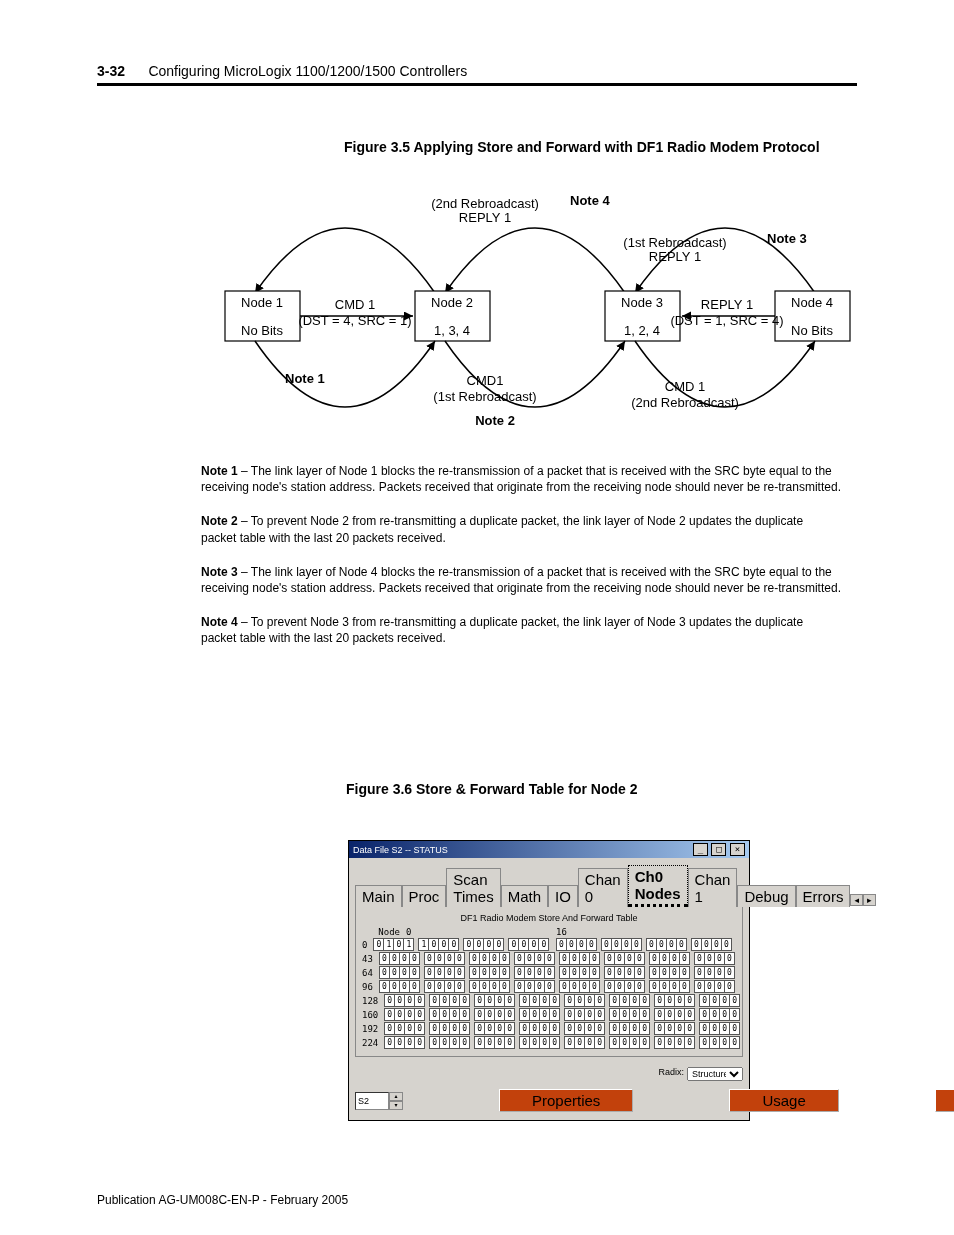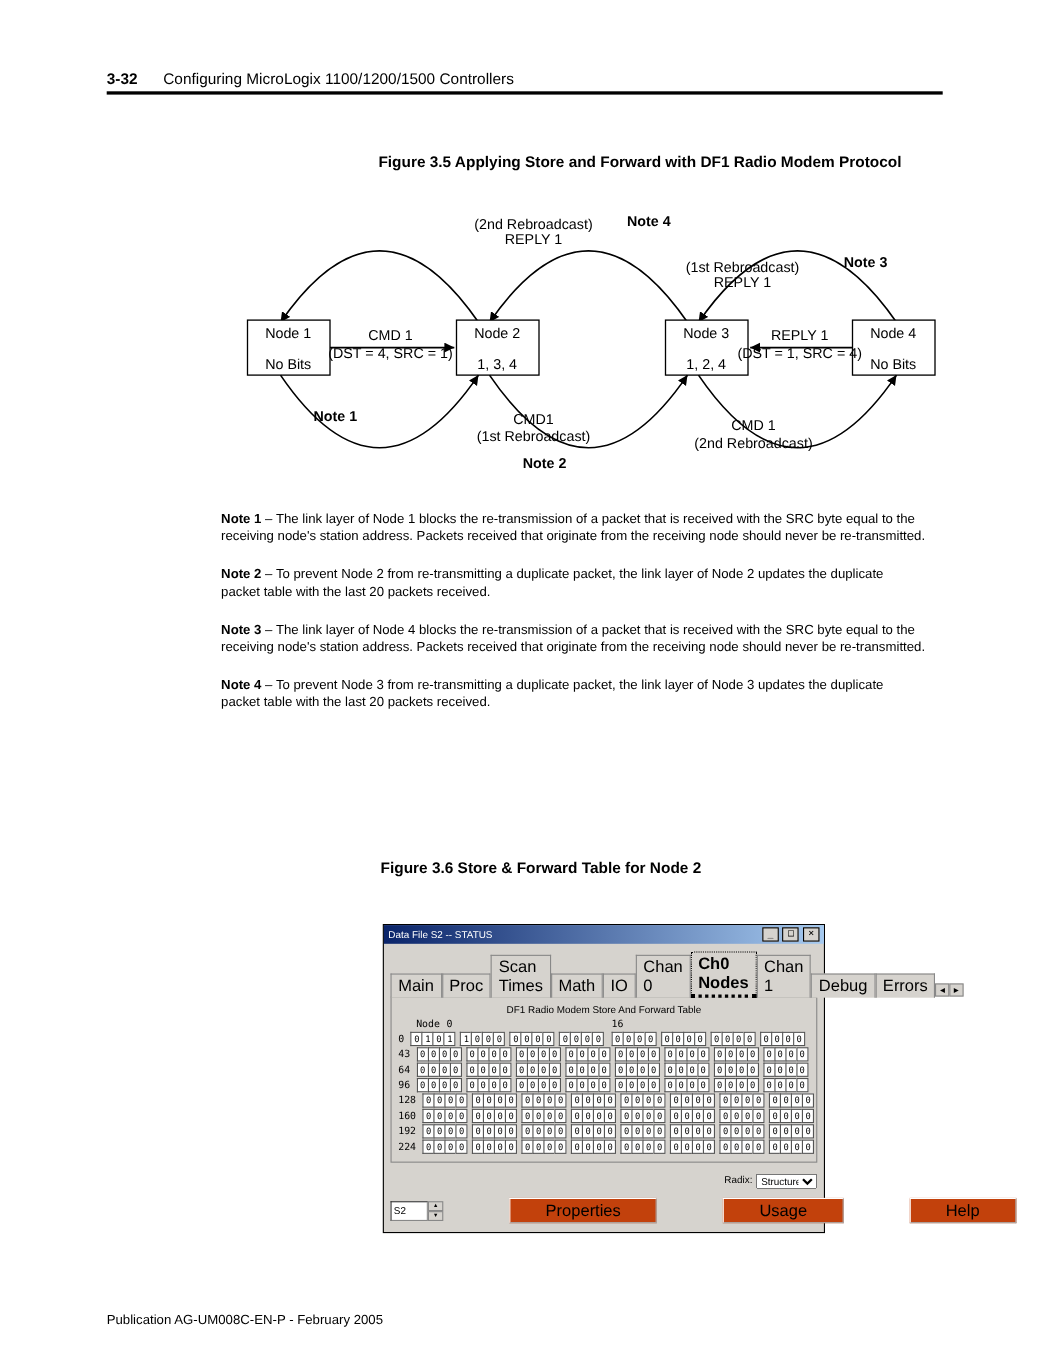--- a/index.html
+++ b/index.html
@@ -33,21 +33,21 @@
   .tbl .hdrrow .colh{width:150px}
   .tbl .hdrrow .colh2{width:150px}
   .row{display:flex;align-items:center;margin:1px 0}
   .row .lbl{width:38px;text-align:right;padding-right:6px}
   .grp{display:flex;margin-right:4px}
   .cell{width:9px;height:11px;border:1px solid #555;background:#fff;font-size:8px;line-height:11px;text-align:center;border-right:none}
   .cell:last-child{border-right:1px solid #555}
   .botrow{display:flex;align-items:center;justify-content:flex-end;padding:4px 6px;gap:4px;font-size:9px}
   .botrow .sel{display:flex;align-items:flex-start;gap:3px}
   .botrow select{font-size:9px;width:56px}
-  .btnrow{display:flex;align-items:center;padding:4px 6px 8px 6px;gap:60px}
+  .btnrow{display:flex;align-items:center;padding:4px 6px 8px 6px;gap:96px}
   .spin{display:flex;align-items:center}
   .spin input{width:28px;height:14px;font-size:9px;border:1px inset #888;background:#fff}
   .spin .arr{display:flex;flex-direction:column}
   .spin .arr span{width:12px;height:7px;border:1px solid #888;background:#d6d3ce;font-size:6px;text-align:center;line-height:6px}
   .btn{border:1px outset #fff;background:#c2410c;padding:2px 32px;font-size:15px}
 </style>
 </head>
 <body>
 <div class="page">
 

